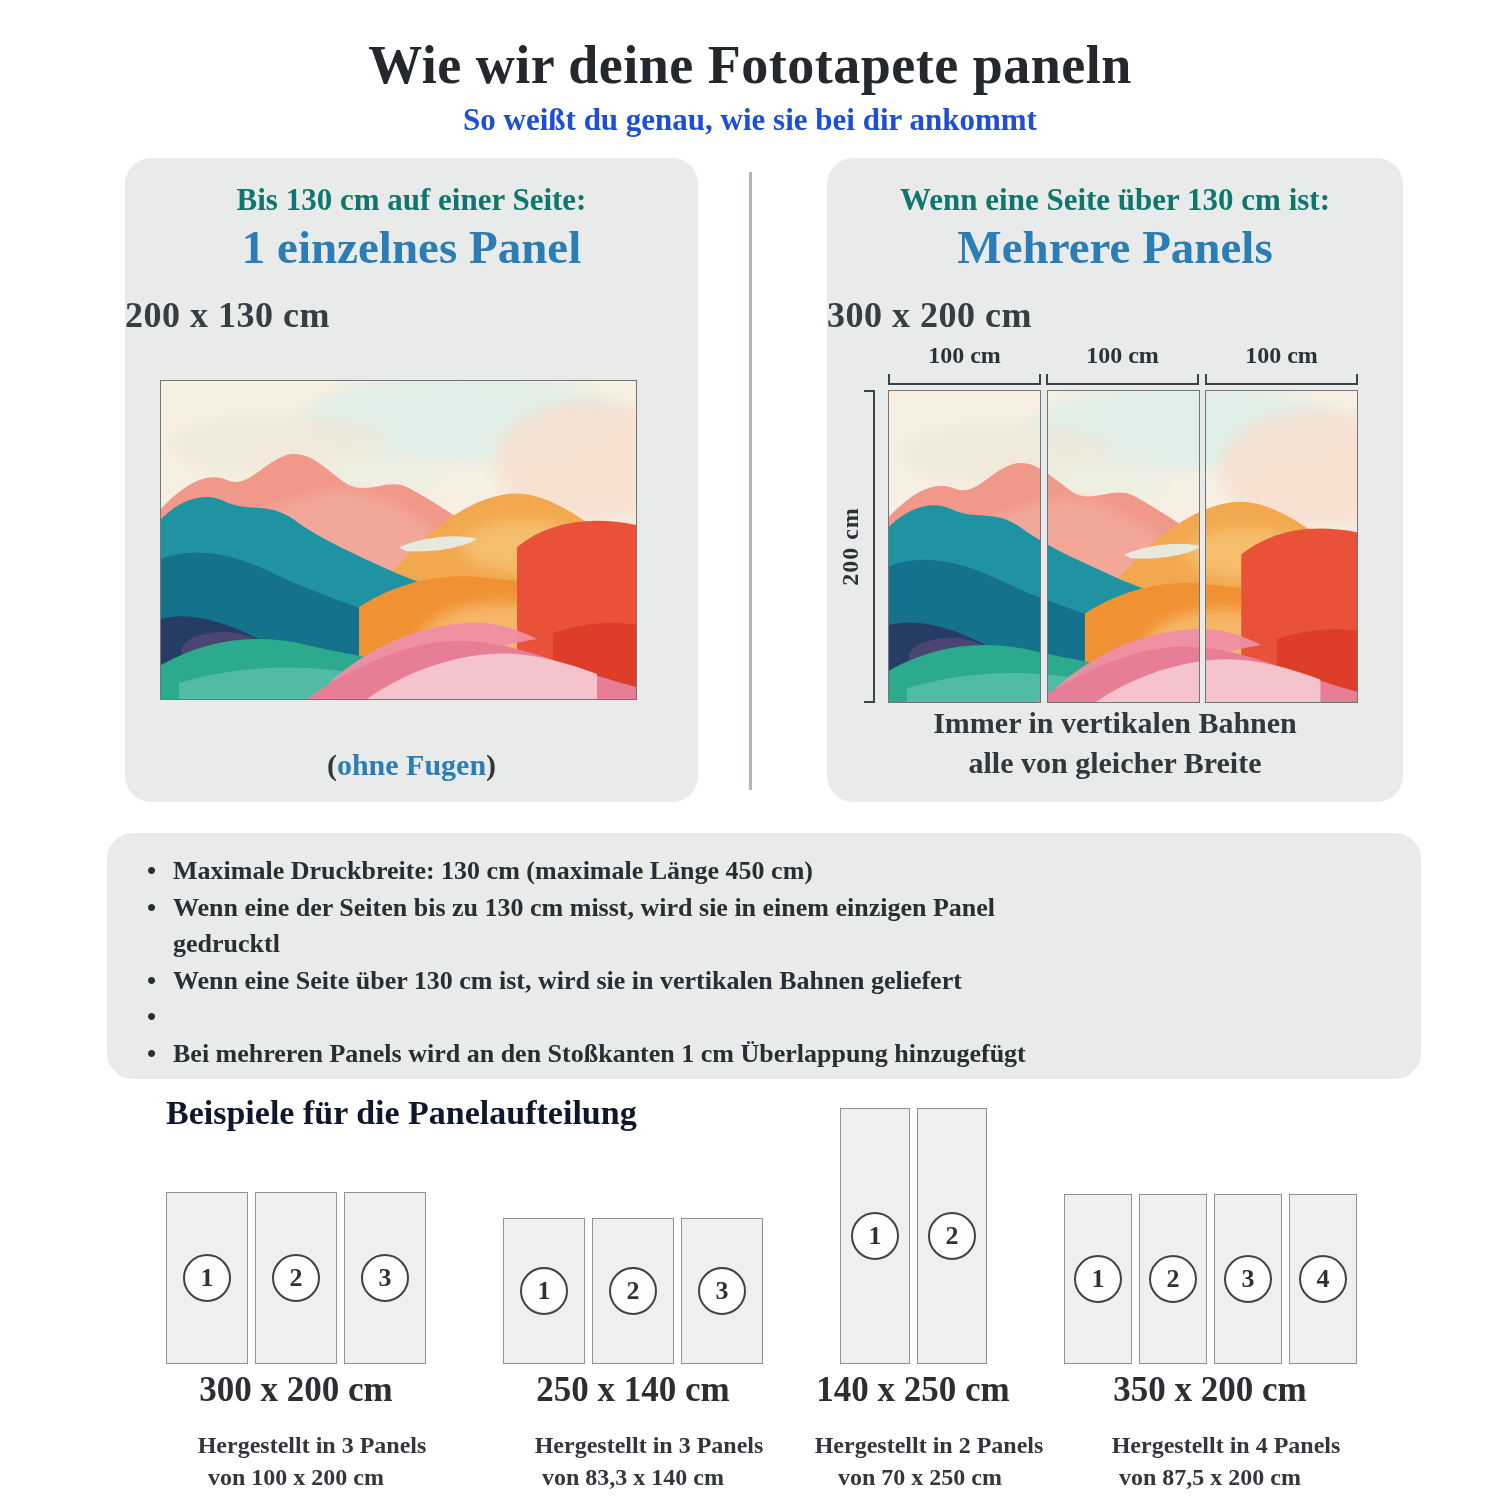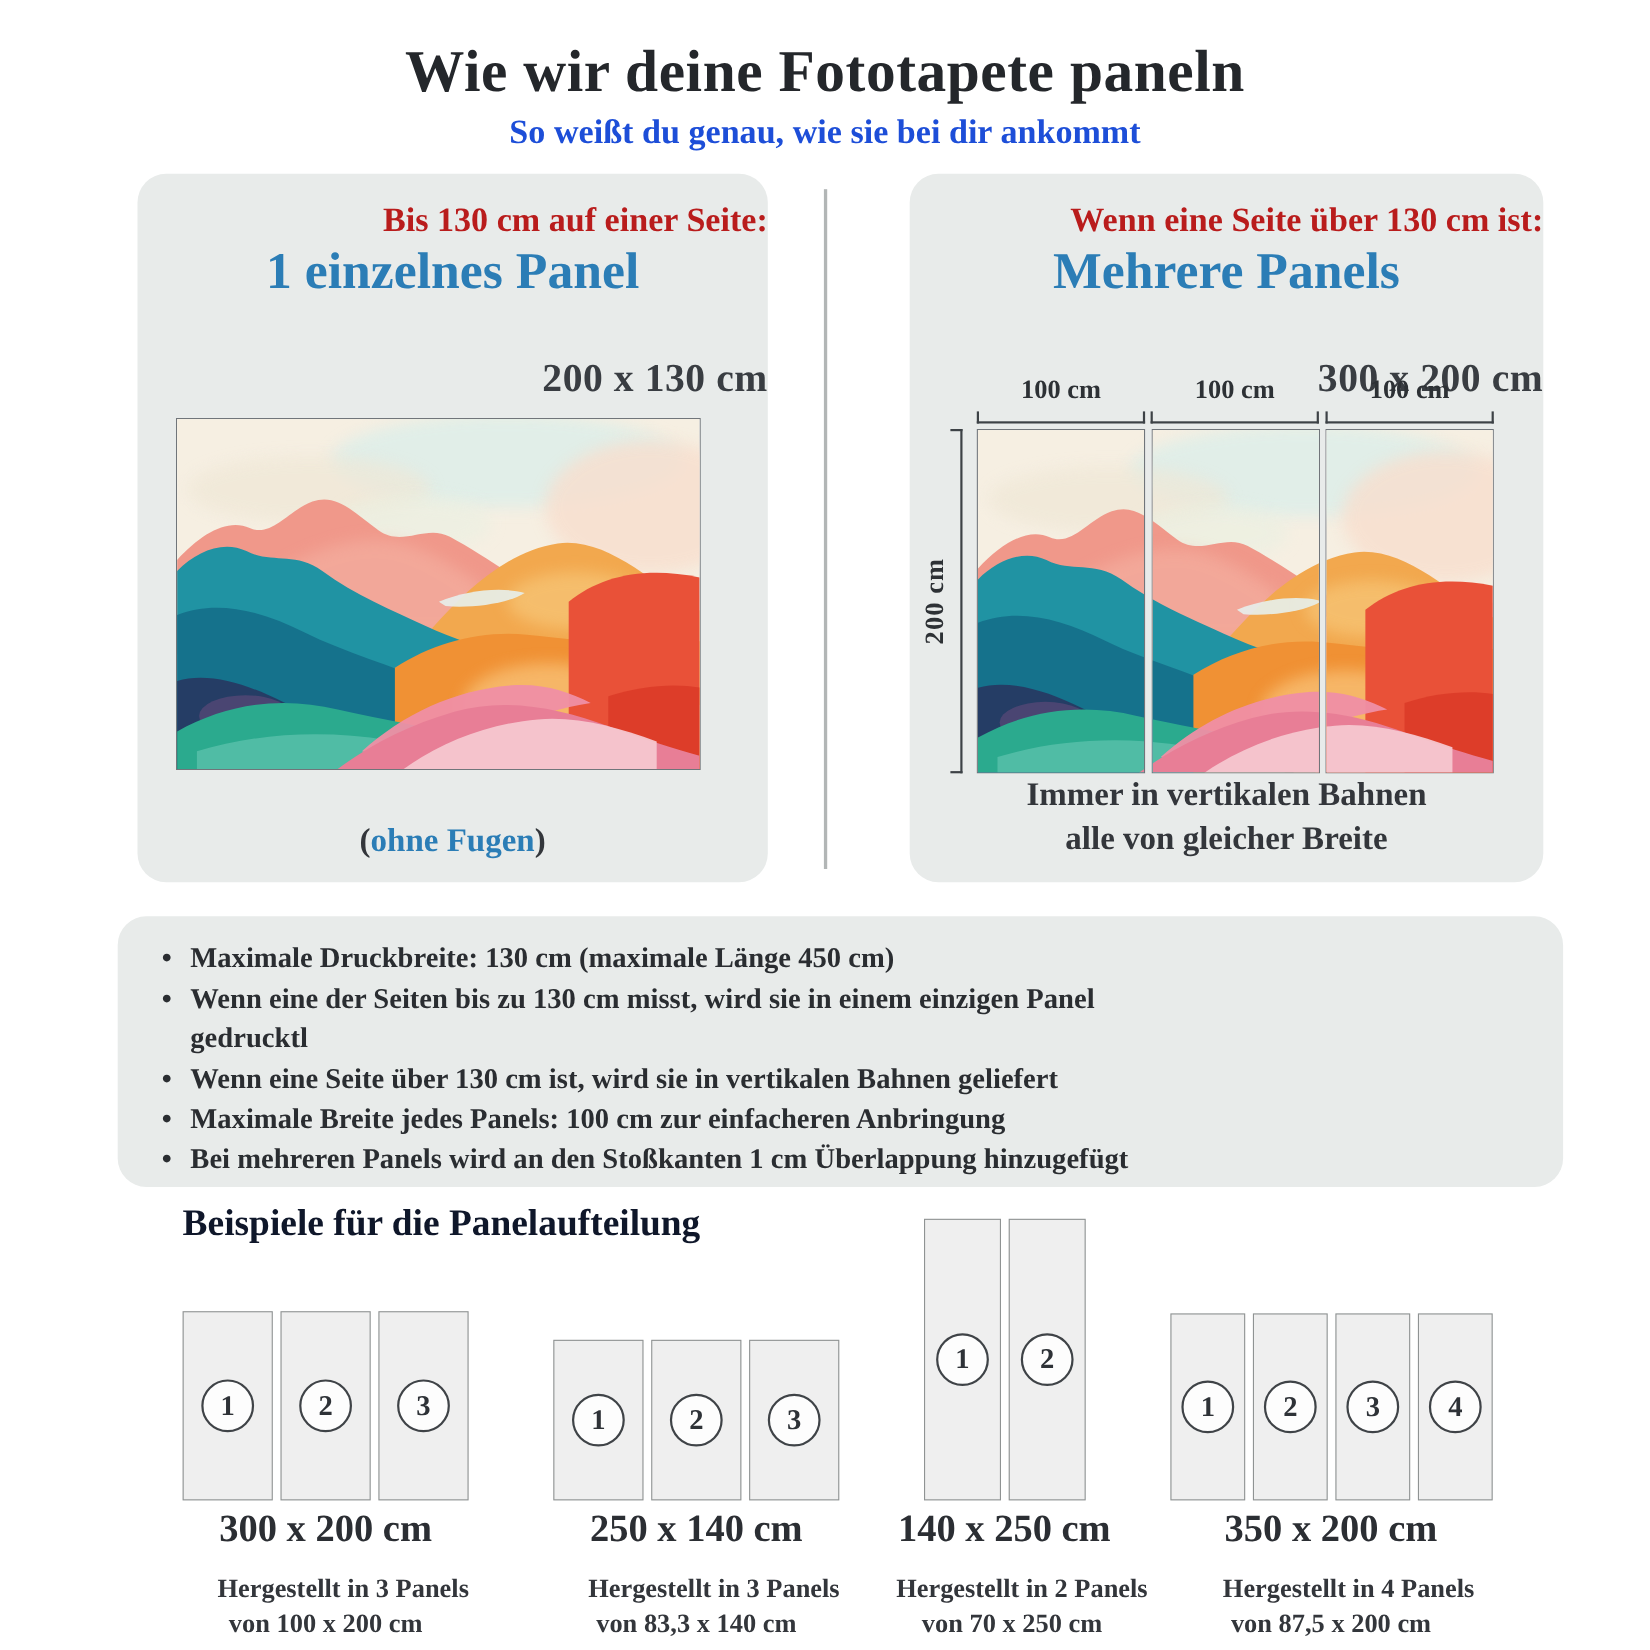--- a/index.html
+++ b/index.html
@@ -11,26 +11,26 @@
          font-size:54px;font-weight:700;letter-spacing:.5px;color:#24272b;}
   .subtitle{position:absolute;top:102px;left:0;right:0;text-align:center;
             font-size:31px;font-weight:700;color:#1d4ed8;}
 
   
   .card{position:absolute;top:158px;height:644px;background:#e8ebea;border-radius:26px;}
   .card-left{left:125px;width:573px;}
   .card-right{left:827px;width:576px;}
   .divider{position:absolute;left:749px;top:172px;width:3px;height:618px;background:#b2b6b6;}
 
-  .cond{position:absolute;top:24px;left:0;right:0;text-align:right;
-        font-size:31px;font-weight:700;color:#b91c1c;}
+  .cond{position:absolute;top:24px;left:0;right:0;text-align:center;
+        font-size:31px;font-weight:700;color:#0f766e;}
   .headline{position:absolute;top:62px;left:0;right:0;text-align:center;
             font-size:47px;font-weight:700;color:#2b7db6;}
-  .dims{position:absolute;top:136px;left:0;right:0;text-align:right;
-        font-size:36px;font-weight:700;color:#393d42;letter-spacing:.5px;margin-top:28px;}
+  .dims{position:absolute;top:136px;left:0;right:0;text-align:left;
+        font-size:36px;font-weight:700;color:#393d42;letter-spacing:.5px;}
 
   .img-frame{position:absolute;left:35px;top:222px;width:475px;height:318px;
              border:1px solid #70757a;background:#fff;}
   .img-frame svg{display:block;width:100%;height:100%;}
 
   .cap1{position:absolute;top:548px;left:0;right:0;text-align:center;
         font-size:30px;font-weight:600;color:#33363b;}
   .cap2{position:absolute;top:590px;left:0;right:0;text-align:center;
         font-size:30px;font-weight:700;color:#33363b;}
   .cap2 .hl{color:#2b7db6;}
@@ -188,23 +188,20 @@
           </div>
       </li>
       <li>
         <span class="dot">•</span>
         <div class="b-lines">
             <div>Wenn eine Seite über 130 cm ist, wird sie in vertikalen Bahnen geliefert</div>
           </div>
       </li>
       <li>
         <span class="dot">•</span>
-        <div class="b-lines">
-            <div>Maximale Breite jedes Panels: 100 cm zur einfacheren Anbringung</div>
-          </div>
       </li>
       <li>
         <span class="dot">•</span>
         <div class="b-lines">
             <div>Bei mehreren Panels wird an den Stoßkanten 1 cm Überlappung hinzugefügt</div>
           </div>
       </li>
     </ul>
 
   </div>

